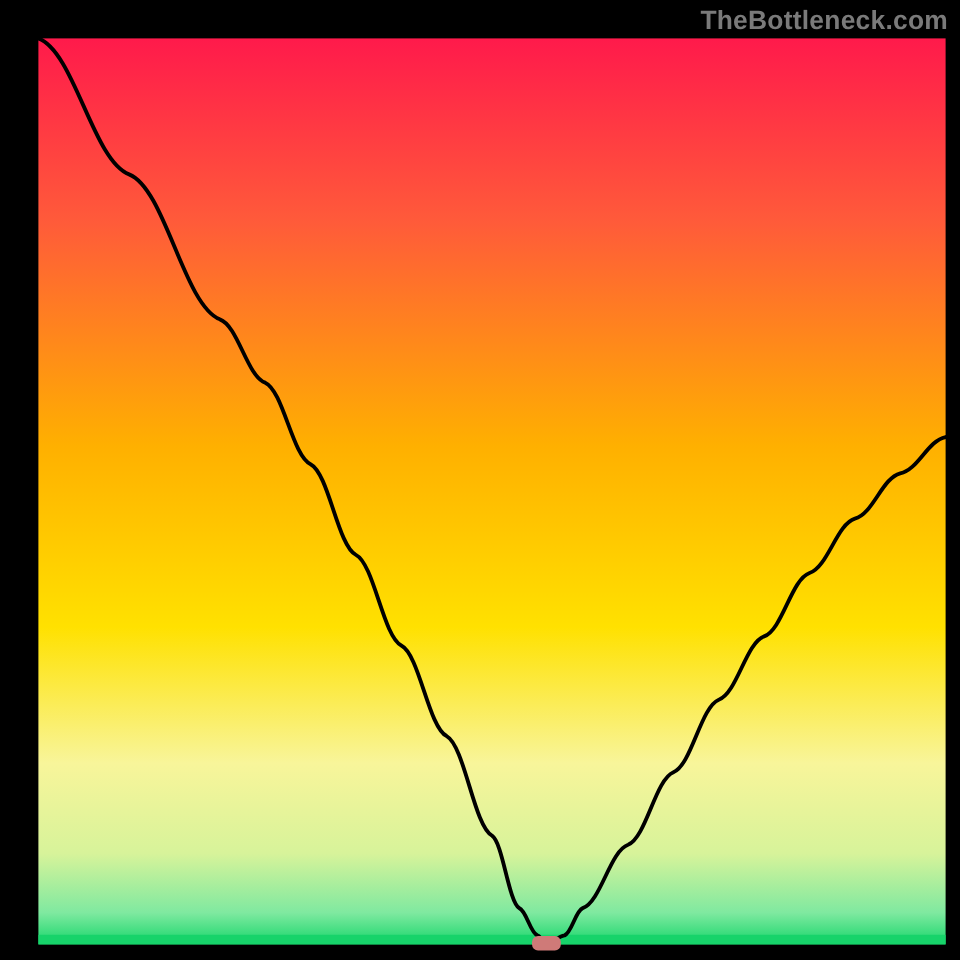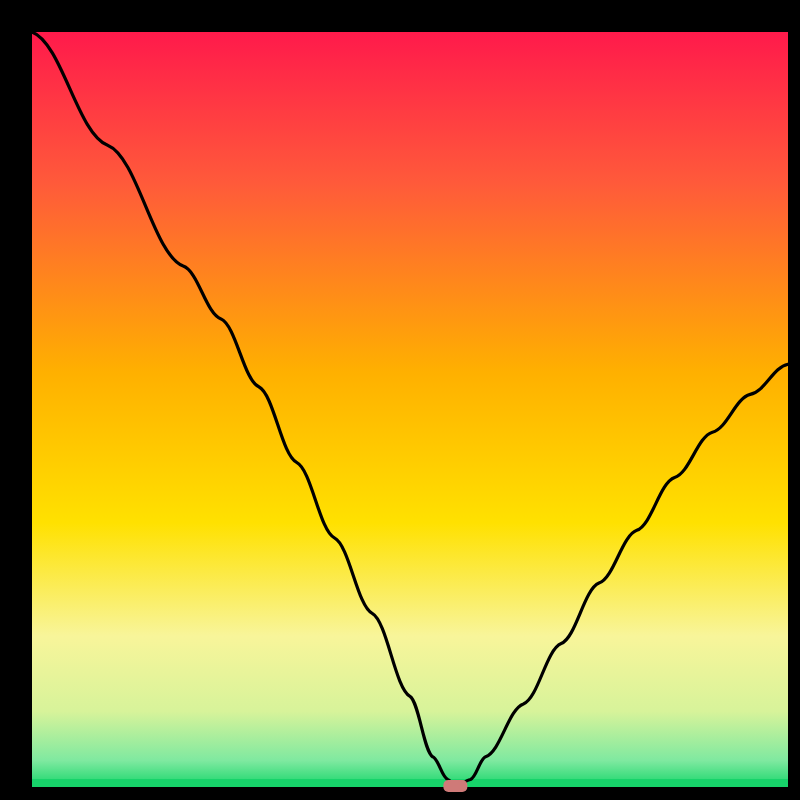--- a/index.html
+++ b/index.html
@@ -50,14 +50,15 @@
           <stop offset="96.5%" stop-color="#7fe9a0"></stop>
           <stop offset="100%" stop-color="#18d66b"></stop>
         </linearGradient>
   </defs>
   <rect id="plot-bg" fill="url(#bg-grad)" x="32" y="32" width="756" height="755"></rect>
   <rect id="green-band" x="32" y="779" width="756" height="8" fill="#17d36a"></rect>
   <path id="curve" fill="none" stroke="#000" stroke-width="3.2" stroke-linejoin="round" stroke-linecap="round" d="M 32.0 32.0 C 62.2 43.3 77.4 133.9 107.6 145.3 C 137.8 157.3 153.0 254.0 183.2 266.1 C 198.3 271.3 205.9 313.6 221.0 318.9 C 236.1 325.7 243.7 380.1 258.8 386.8 C 273.9 394.4 281.5 454.8 296.6 462.4 C 311.7 469.9 319.3 530.3 334.4 537.9 C 349.5 545.4 357.1 605.8 372.2 613.4 C 387.3 621.7 394.9 688.1 410.0 696.4 C 419.1 702.4 423.6 750.8 432.7 756.8 C 438.7 759.1 441.8 777.2 447.8 779.5 C 450.8 780.2 452.3 786.2 455.4 787.0 C 461.4 786.2 464.4 780.2 470.5 779.5 C 476.5 777.2 479.6 759.1 485.6 756.8 C 500.7 751.5 508.3 709.2 523.4 704.0 C 538.5 697.9 546.1 649.6 561.2 643.5 C 576.3 637.5 583.9 589.2 599.0 583.1 C 614.1 577.9 621.7 535.6 636.8 530.3 C 651.9 525.0 659.5 482.7 674.6 477.5 C 689.7 472.9 697.3 436.7 712.4 432.2 C 727.5 428.4 735.1 398.2 750.2 394.4 C 765.3 391.4 772.9 367.2 788.0 364.2 "></path>
   <rect id="marker" rx="5" ry="5" x="443.36" y="780" width="24" height="12" fill="#cf7a78"></rect>
 </svg>
 
+<div class="watermark">TheBottleneck.com</div>
 
 </div>
 
 </body></html>

